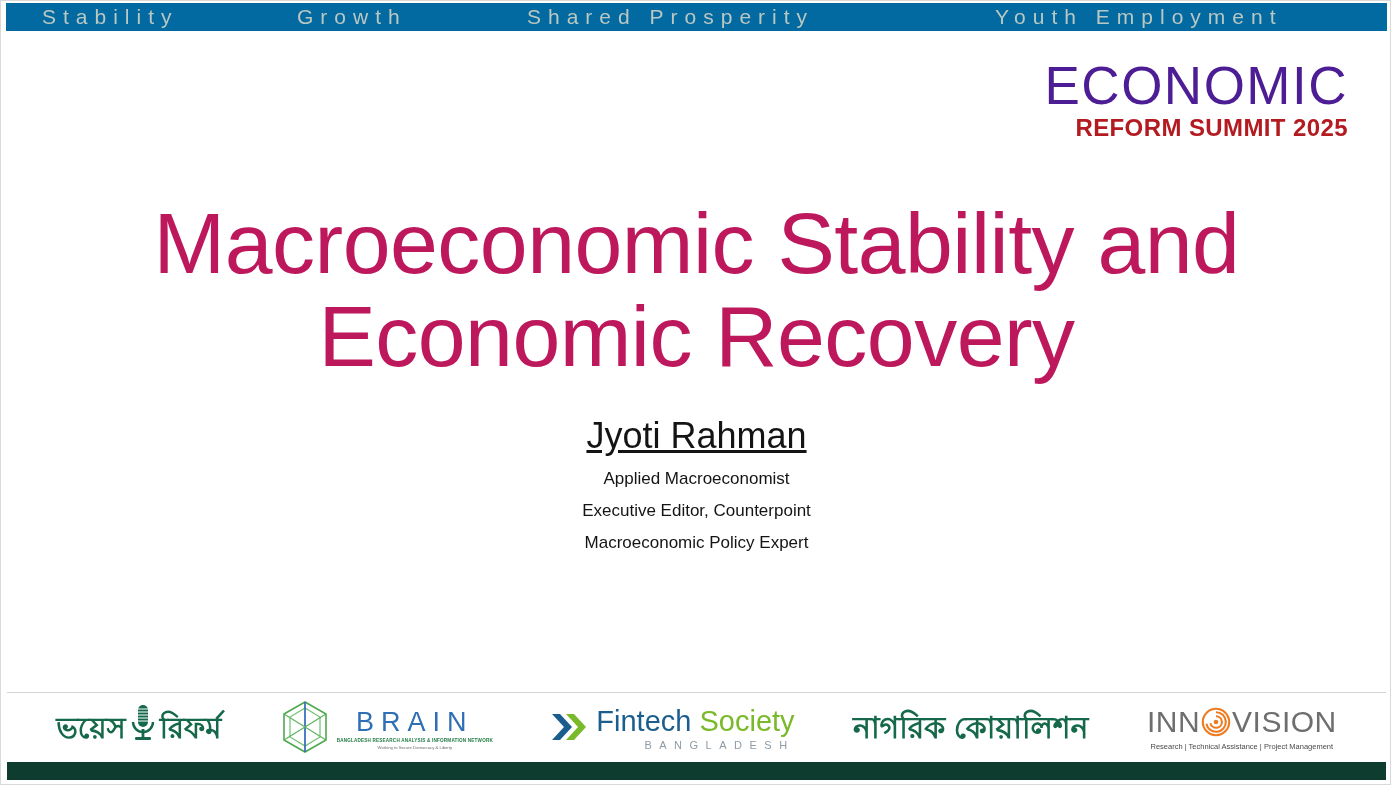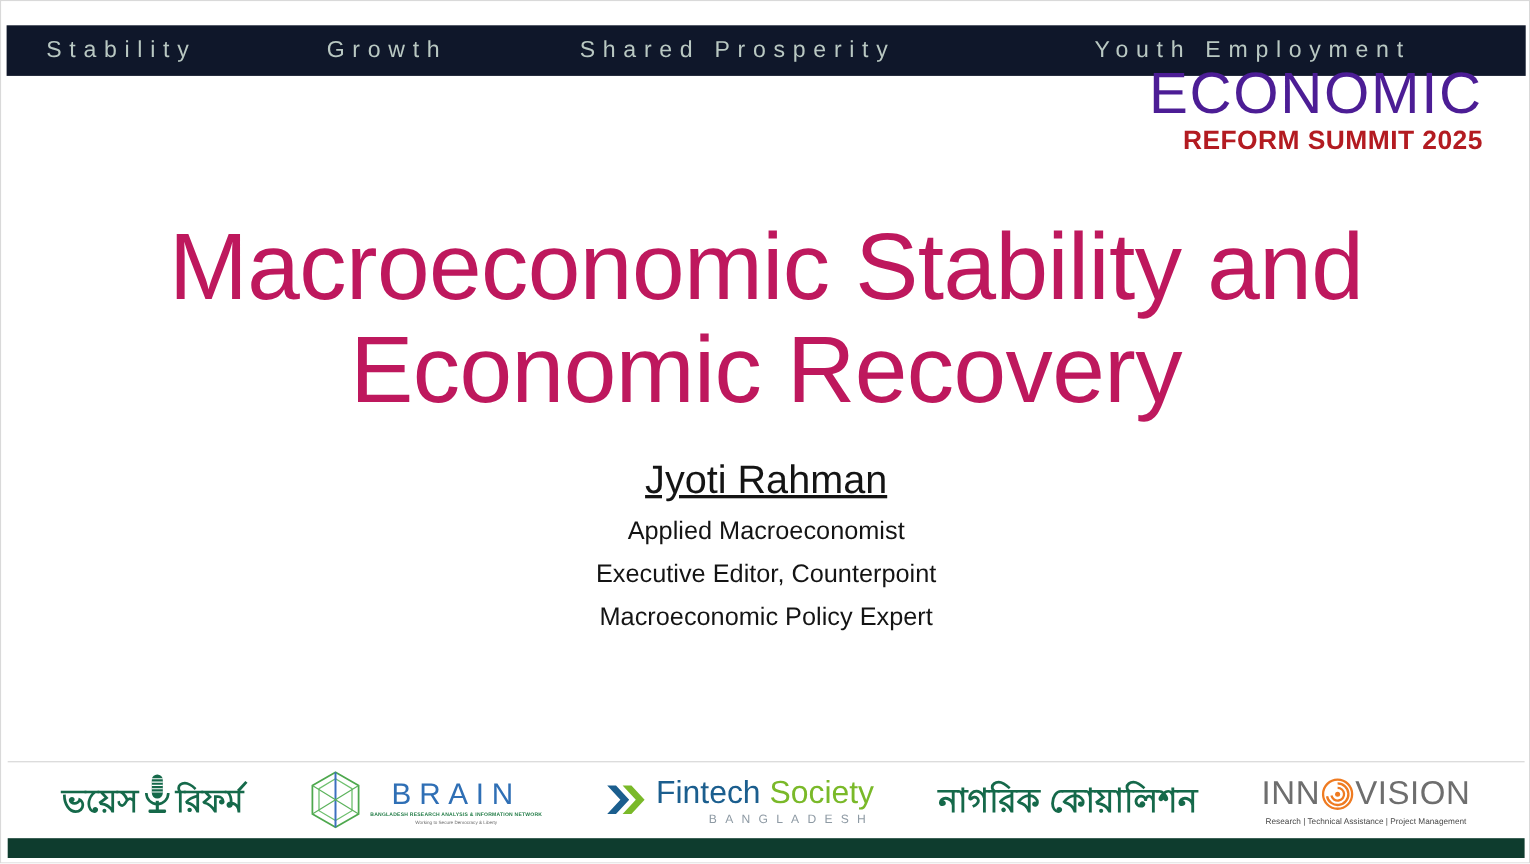--- a/index.html
+++ b/index.html
@@ -18,25 +18,24 @@
     box-sizing: border-box;
     border: 1px solid #d9d9d9;
   }
 
   
   .top-bar {
     position: absolute;
     left: 5px;
     top: 2px;
     width: 1381px;
-    height: 46px;
-    background: #0f172a;
-    display: flex;
-    align-items: center;
-    margin-top: 20px;
+    height: 28px;
+    background: #0369a1;
+    display: flex;
+    align-items: center;
   }
   .top-bar-item {
     color: #b9c8c2;
     font-size: 21px;
     letter-spacing: 7px;
     white-space: nowrap;
     font-family: "Liberation Sans", sans-serif;
     font-weight: 400;
   }
   .tb-1 { position: absolute; left: 36px; }
@@ -109,21 +108,21 @@
   }
   .presenter-name {
     font-size: 36px;
     color: #141414;
     font-weight: 400;
     margin: 0 0 12px 0;
     font-family: "Liberation Sans", sans-serif;
     text-decoration: underline;
   }
   .presenter-role {
-    font-size: 23px;
+    font-size: 17px;
     color: #141414;
     font-weight: 400;
     margin: 0 0 12px 0;
     font-family: "Liberation Sans", sans-serif;
   }
 
   
   .logo-divider {
     position: absolute;
     left: 6px;

